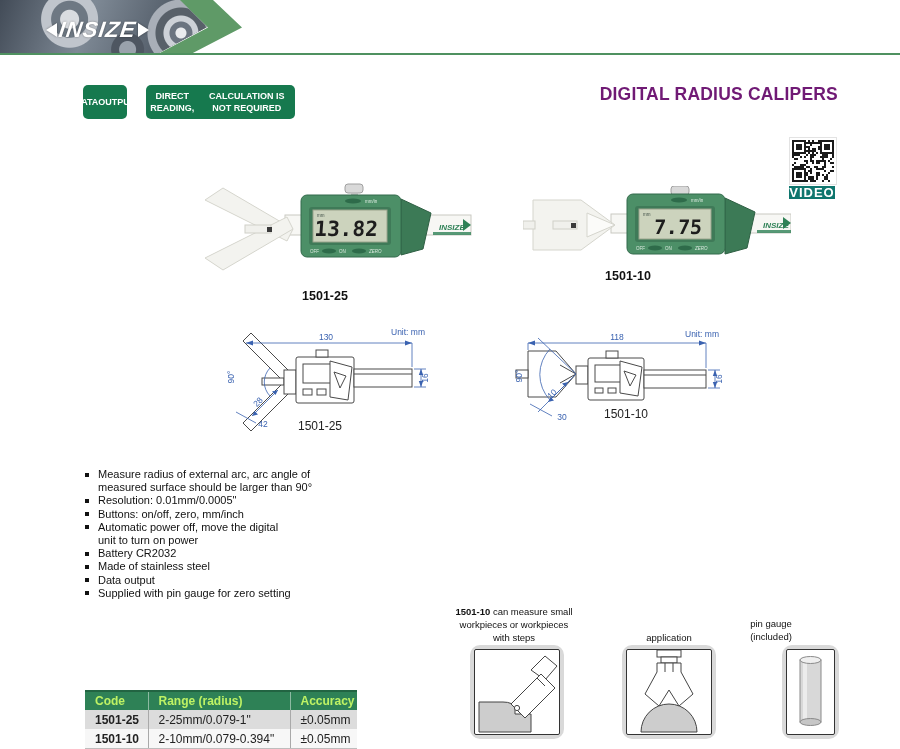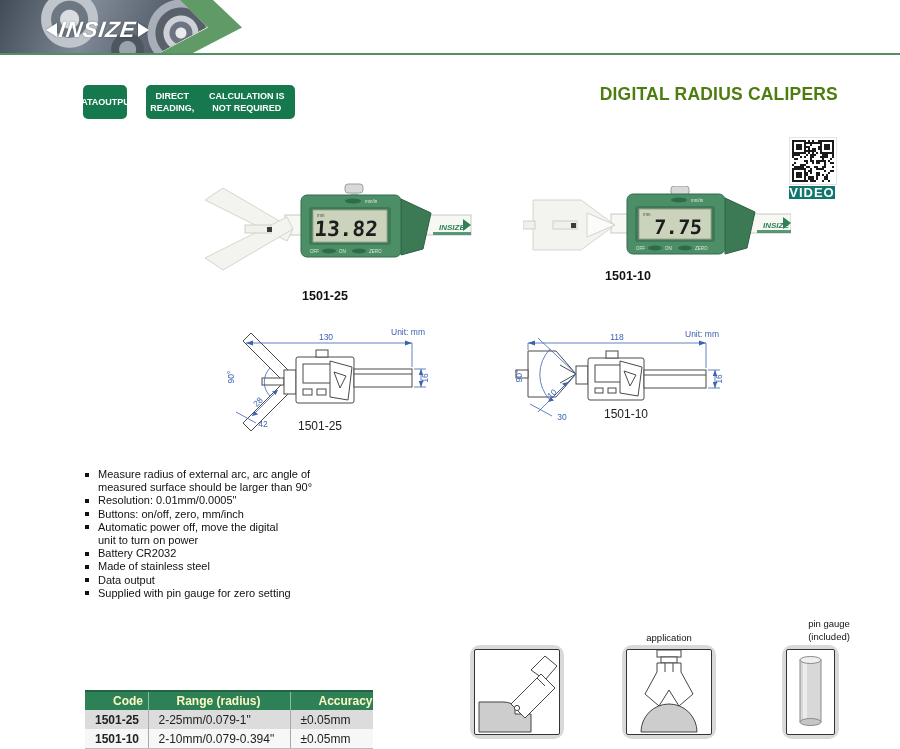--- a/index.html
+++ b/index.html
@@ -25,21 +25,21 @@
   .tri-right{border-left:11px solid #fff;}
   .header-divider{position:absolute;left:0;top:53px;width:900px;height:2px;background:#4f9160;}
 
   
   .badge{position:absolute;top:85px;background:#16794e;color:#fff;border-radius:5px;
     display:flex;flex-direction:row;align-items:center;justify-content:center;
     font-weight:bold;font-size:9px;line-height:12px;text-align:center;height:34px;}
   #badge-data{left:83px;width:44px;}
   #badge-direct{left:146px;width:149px;}
   .page-title{position:absolute;left:520px;top:84px;width:318px;text-align:right;
-    font-size:17.5px;font-weight:bold;letter-spacing:.2px;color:#4d7c0f;}
+    font-size:17.5px;font-weight:bold;letter-spacing:.2px;color:#701a75;}
 
   
   .qr-block{position:absolute;left:789px;top:137px;width:46px;}
   .qr-block svg{display:block;background:#fff;border:1px solid #e3e3e3;}
   .video-label{margin-top:1px;background:#0f766e;color:#fff;font-weight:bold;font-size:13px;
     text-align:center;height:13px;line-height:13px;letter-spacing:1px;}
 
   
   .abs{position:absolute;}
   .code-label{position:absolute;font-weight:bold;font-size:12.5px;text-align:center;width:110px;color:#111;}
@@ -52,22 +52,22 @@
   .features li::before{content:"";position:absolute;left:0;top:4.5px;width:4px;height:4px;background:#111;}
 
   
   .fig-caption{position:absolute;font-size:9.5px;line-height:13px;text-align:center;color:#111;}
   .fig-box{position:absolute;background:#d9d9d9;border-radius:10px;padding:4px;box-sizing:border-box;}
   .fig-inner{background:#fff;border:1.5px solid #333;border-radius:2px;width:100%;height:100%;
     box-sizing:border-box;display:flex;align-items:center;justify-content:center;overflow:hidden;}
 
   
   .spec-table{position:absolute;left:85px;top:690px;border-collapse:collapse;font-size:12px;}
-  .spec-table th{background:#2e8156;color:#fef9c3;font-weight:bold;text-align:left;
-    height:18px;padding:0 0 0 28px;border-top:2px solid #226442;border-left:1px solid rgba(255,255,255,.45);}
+  .spec-table th{background:#2e8156;color:#bef264;font-weight:bold;text-align:left;
+    height:18px;padding:0 0 0 10px;border-top:2px solid #226442;border-left:1px solid rgba(255,255,255,.45);}
   .spec-table th:first-child{border-left:none;}
   .spec-table td{height:19px;padding:0 0 0 10px;border-left:1px solid #a9a9a9;color:#222;}
   .spec-table td:first-child{border-left:none;font-weight:bold;}
   .spec-table tr.r0 td{background:#dcdcdc;}
   .spec-table tr.r1 td{background:#f7f7f7;border-bottom:2px solid #bdbdbd;}
   .col-code{width:63px;} .col-range{width:142px;} .col-acc{width:67px;}
 
   svg text{font-family:"Liberation Sans",sans-serif;}
   .dimtxt{fill:#3a62b0;font-size:8.5px;}
   .lcd{font-family:"DejaVu Sans Mono",monospace;font-weight:bold;fill:#1d1d1d;}
@@ -478,20 +478,21 @@
       <li><span>Resolution: 0.01mm/0.0005"</span></li>
       <li><span>Buttons: on/off, zero, mm/inch</span></li>
       <li><span>Automatic power off, move the digital
 unit to turn on power</span></li>
       <li><span>Battery CR2032</span></li>
       <li><span>Made of stainless steel</span></li>
       <li><span>Data output</span></li>
       <li><span>Supplied with pin gauge for zero setting</span></li>
     </ul>
 
+  <div class="fig-caption" style="left:452px;top:605px;width:124px" id="fig-cap-0"><span></span><b>1501-10</b><span> can measure small workpieces or workpieces with steps</span></div>
   <div class="fig-box" style="left:470px;top:645px;width:94px;height:94px">
     <div class="fig-inner">
       <svg width="84" height="84" viewBox="0 0 84 84">
         <path d="M4,82 L4,52 L28,52 Q38,52 40,58 L40,64 L56,64 L56,82 Z" fill="#cdcdcd" stroke="#444"></path>
         <polygon points="56,20 70,6 82,16 70,30" fill="#fff" stroke="#444"></polygon>
         <polygon points="36,54 66,24 80,38 50,68" fill="#fff" stroke="#444"></polygon>
         <circle cx="42" cy="58" r="2.6" fill="#fff" stroke="#444"></circle>
         <line x1="62" y1="28" x2="70" y2="36" stroke="#444"></line>
       </svg>
     </div>
@@ -504,21 +505,21 @@
         <path d="M14,82 A28,28 0 0 1 70,82 Z" fill="#cdcdcd" stroke="#444"></path>
         <rect x="30" y="0" width="24" height="7" fill="#fff" stroke="#444"></rect>
         <rect x="34" y="7" width="16" height="6" fill="#fff" stroke="#444"></rect>
         <polygon points="30,13 54,13 54,22 66,44 52,56 42,40 32,56 18,44 30,22" fill="#fff" stroke="#444"></polygon>
         <line x1="38" y1="13" x2="38" y2="22" stroke="#444"></line>
         <line x1="46" y1="13" x2="46" y2="22" stroke="#444"></line>
       </svg>
     </div>
   </div>
 
-  <div class="fig-caption" style="left:798px;top:617px;width:62px;white-space:pre-line" id="fig-cap-2"><span>pin gauge
+  <div class="fig-caption" style="left:740px;top:617px;width:62px;white-space:pre-line" id="fig-cap-2"><span>pin gauge
 (included)</span></div>
   <div class="fig-box" style="left:782px;top:645px;width:57px;height:94px">
     <div class="fig-inner">
       <svg width="47" height="84" viewBox="0 0 47 84">
         <rect x="13" y="10" width="21" height="62" fill="#d8d8d8" stroke="#8a8a8a"></rect>
         <rect x="16" y="12" width="4" height="58" fill="#ececec"></rect>
         <ellipse cx="23.5" cy="72" rx="10.5" ry="3.5" fill="#c6c6c6" stroke="#8a8a8a"></ellipse>
         <ellipse cx="23.5" cy="10" rx="10.5" ry="3.5" fill="#efefef" stroke="#8a8a8a"></ellipse>
       </svg>
     </div>

